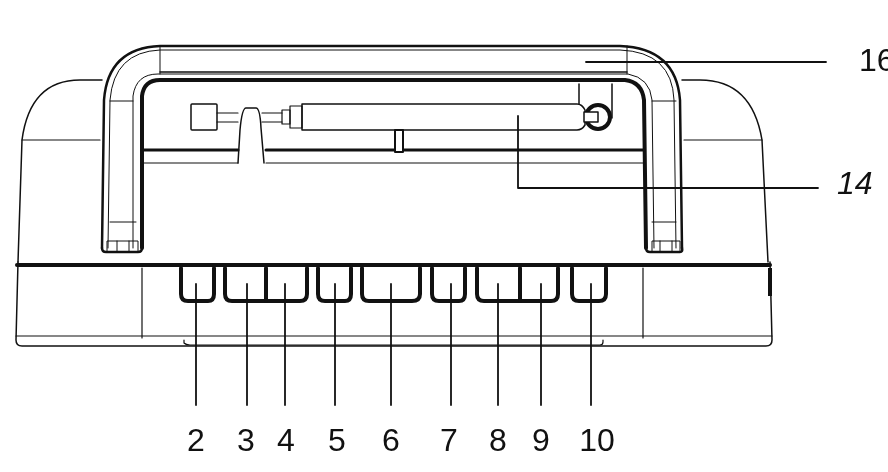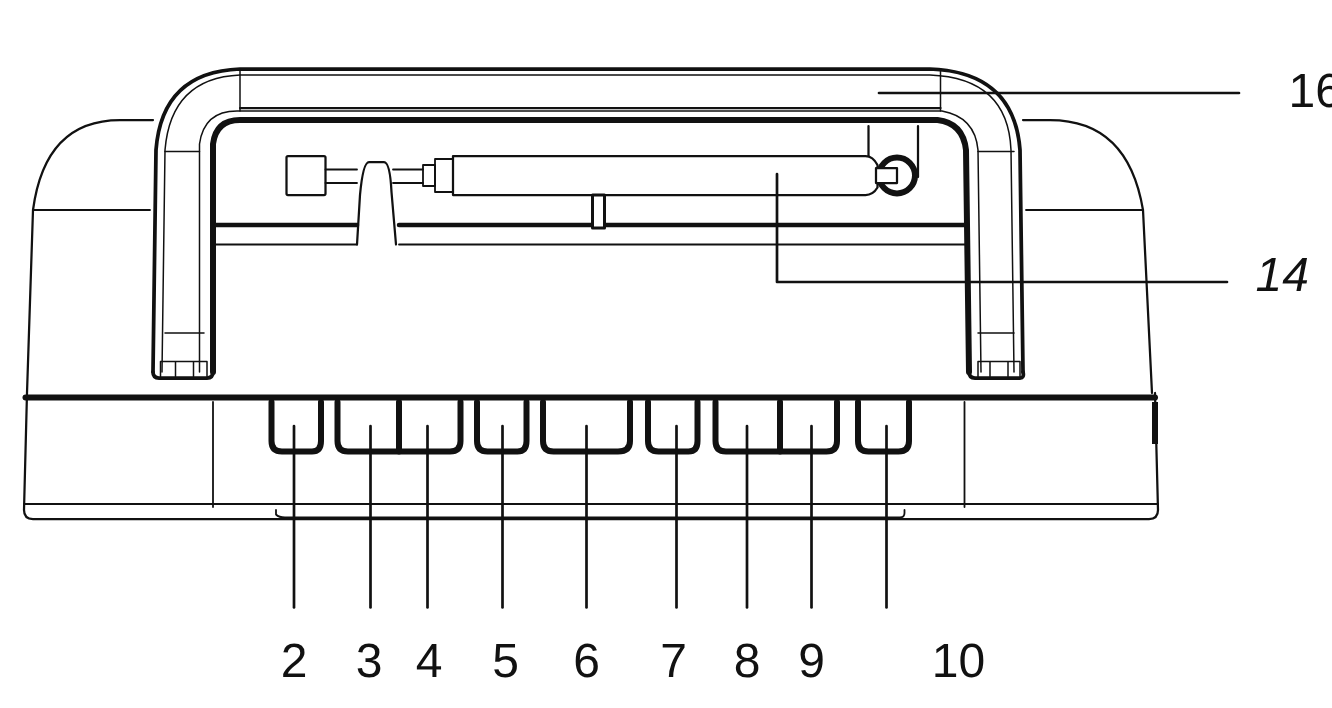--- a/index.html
+++ b/index.html
@@ -98,13 +98,13 @@
 <div class="lbl" style="left:837px;top:167px;font-style:italic;">14</div>
 
 <div class="lbl btm" style="left:196px;">2</div>
 <div class="lbl btm" style="left:246px;">3</div>
 <div class="lbl btm" style="left:286px;">4</div>
 <div class="lbl btm" style="left:337px;">5</div>
 <div class="lbl btm" style="left:391px;">6</div>
 <div class="lbl btm" style="left:449px;">7</div>
 <div class="lbl btm" style="left:498px;">8</div>
 <div class="lbl btm" style="left:541px;">9</div>
-<div class="lbl btm" style="left:597px;margin-left:42px;">10</div>
+<div class="lbl btm" style="left:597px;">10</div>
 
 </body></html>

